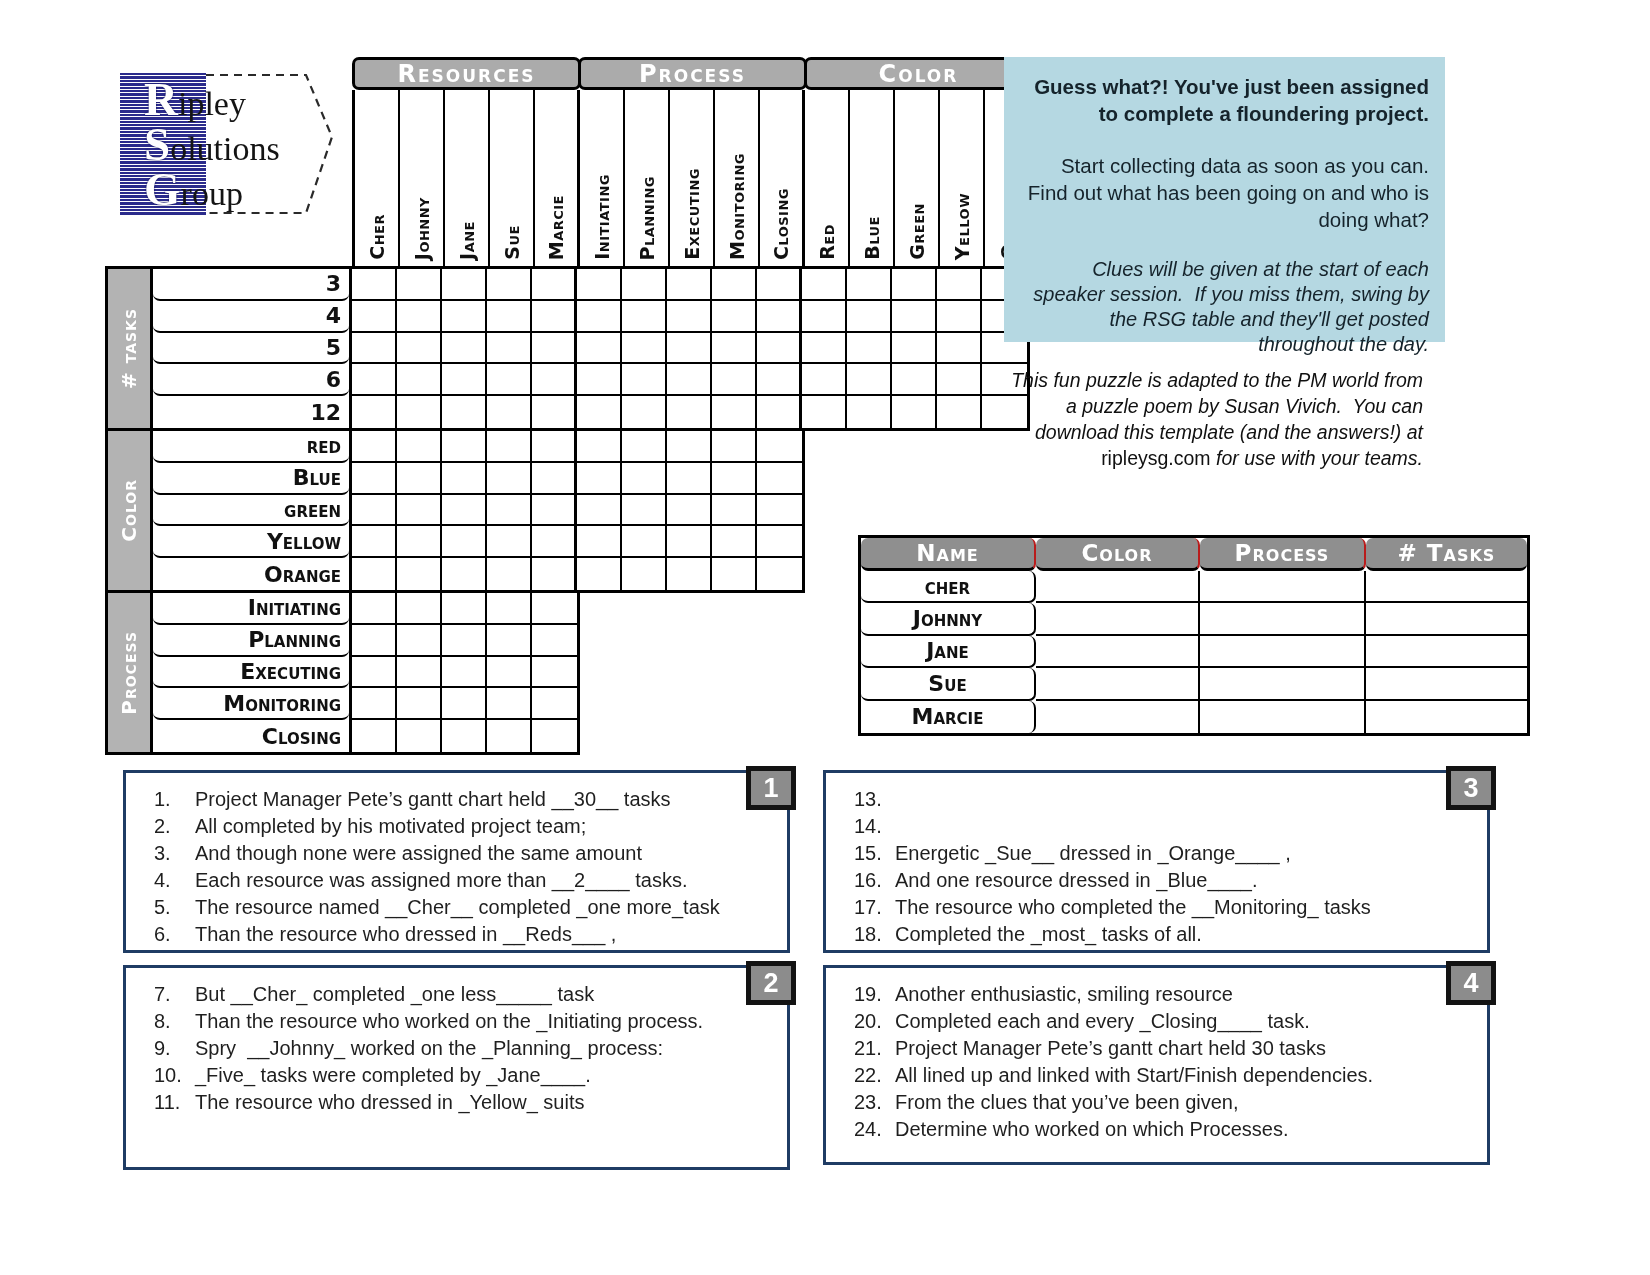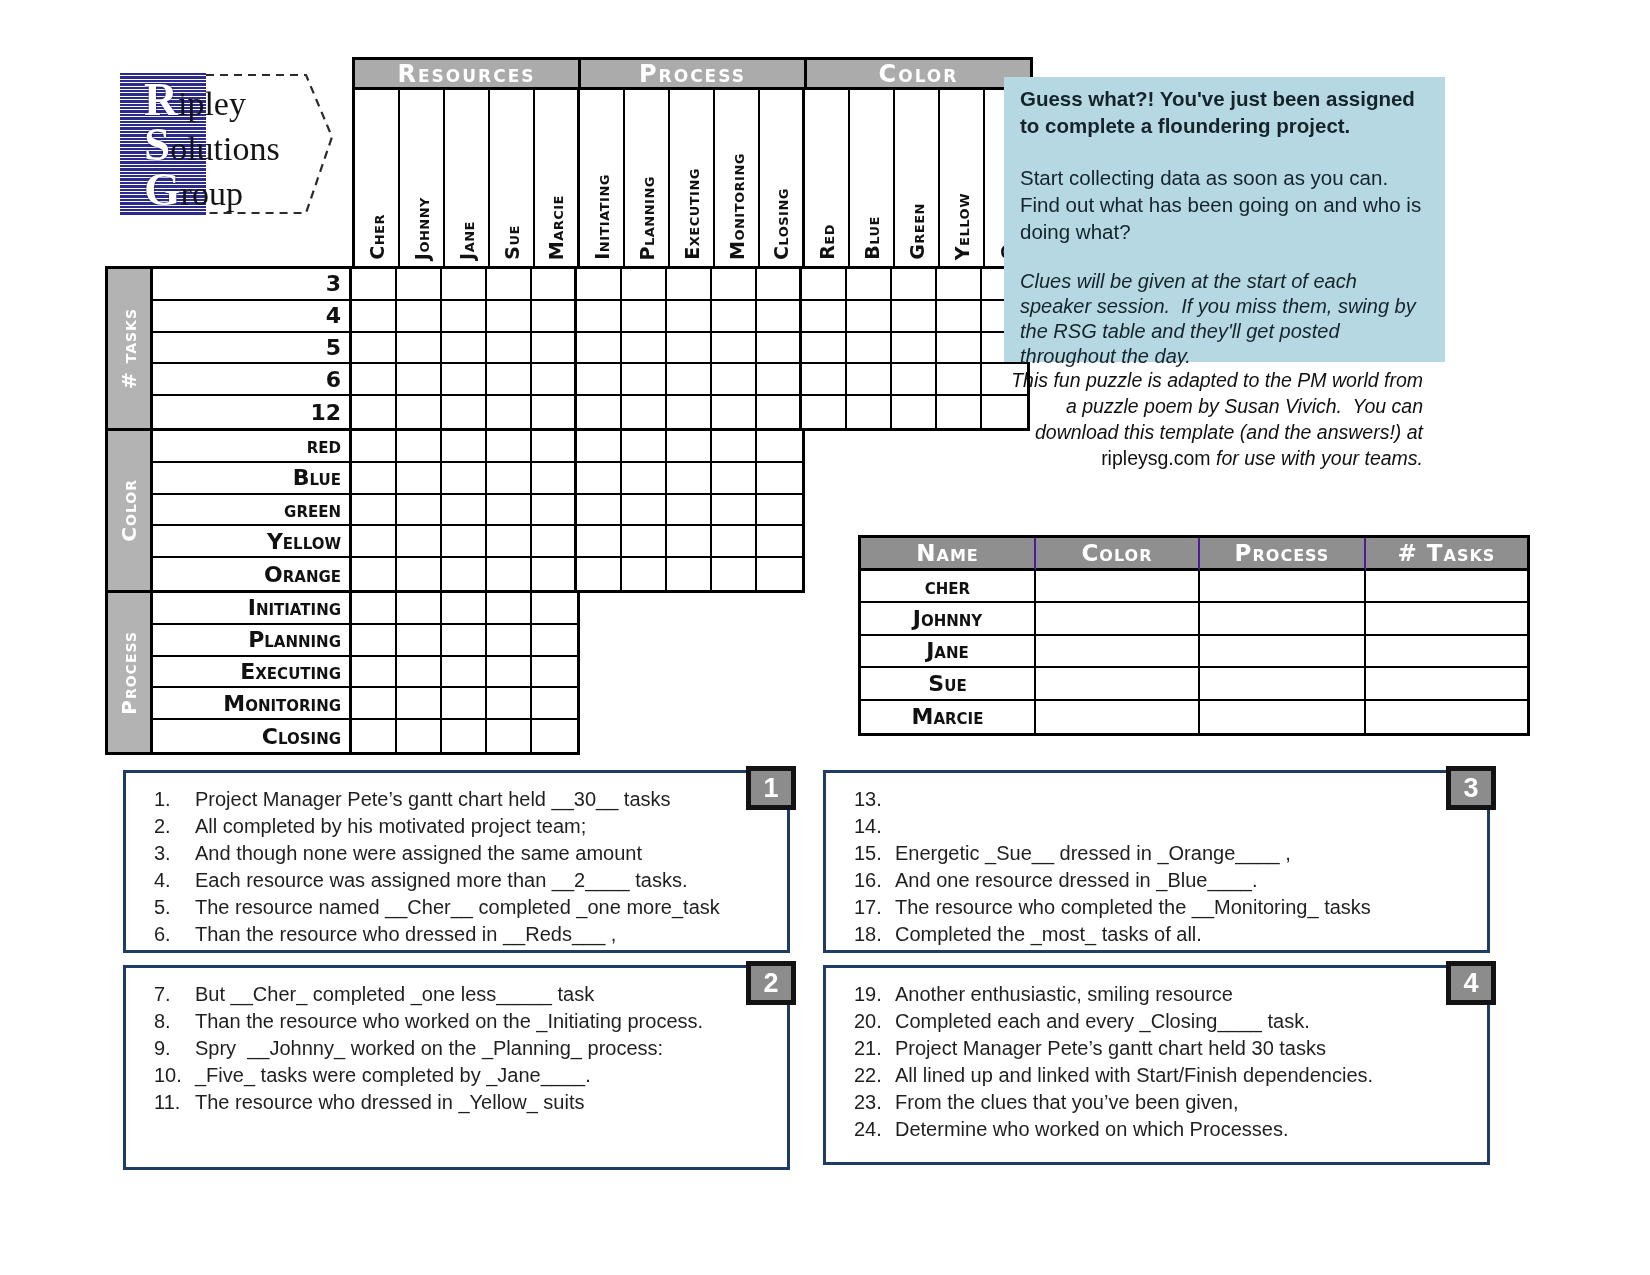--- a/index.html
+++ b/index.html
@@ -1,20 +1,20 @@
 <!DOCTYPE html>
 <html><head>
 <meta charset="utf-8">
 <style>
   html,body{margin:0;padding:0;}
   body{
     width:1650px;height:1275px;position:relative;background:#fff;
     font-family:"Liberation Sans",sans-serif;color:#111;overflow:hidden;
   }
-  .gfont{font-family:"DejaVu Sans","Liberation Sans",sans-serif;font-weight:700;font-variant:small-caps;}
+  .gfont{font-family:"DejaVu Sans","Liberation Sans",sans-serif;font-weight:700;font-variant:small-caps;border-radius:7px;}
 
   
   #logo{position:absolute;left:120px;top:73px;width:215px;height:142px;}
   #logo .stripes{position:absolute;left:0;top:0;width:86px;height:142px;
     background:repeating-linear-gradient(to bottom,#2b2b8c 0 2.4px,#ffffff 2.4px 3.4px);}
   #logo svg{position:absolute;left:0;top:0;}
   #logo .lines{position:absolute;left:24px;top:4px;white-space:nowrap;}
   .logo-line{height:45px;line-height:45px;font-family:"Liberation Serif",serif;}
   .logo-line .ini{font-size:47px;font-weight:700;color:#fff;text-shadow:0 0 2px #00004a;}
   .logo-line .rest{font-size:34px;color:#141414;}
@@ -47,36 +47,36 @@
   .label-cell.lastr{border-bottom:none;}
   .cells{height:165px;box-sizing:border-box;border:3px solid #000;border-left:none;background:#fff;
     display:grid;grid-auto-rows:1fr;}
   .cell{box-sizing:border-box;border-right:2px solid #000;border-bottom:2px solid #000;}
   .cell.thickr{border-right-width:3px;}
   .cell.lastc{border-right:none;}
   .cell.lastr{border-bottom:none;}
 
   
   #infobox{position:absolute;left:1004px;top:57px;width:441px;height:285px;box-sizing:border-box;
-    padding:8px 16px;text-align:left;color:#15232b;margin-top:20px;}
+    padding:16px 16px;text-align:right;color:#15232b;}
   #infobox .head{font-weight:700;font-size:20.5px;line-height:27px;white-space:pre-wrap;}
   #infobox .body{font-size:20.5px;line-height:27px;margin-top:25px;white-space:pre-wrap;}
   #infobox .note{font-style:italic;font-size:20px;line-height:25px;margin-top:24px;white-space:pre-wrap;}
 
   
   #credit{position:absolute;left:1008px;top:367px;width:415px;text-align:right;
     font-size:19.5px;line-height:26px;color:#101010;white-space:pre-wrap;}
   #credit .it{font-style:italic;}
 
   
   #answer{position:absolute;left:858px;top:535px;width:672px;box-sizing:border-box;
     border:3px solid #000;background:#fff;}
   #answer-grid{display:grid;grid-template-columns:175px 164px 166px 1fr;}
   .ahead{height:33px;box-sizing:border-box;background:#8f8f8f;color:#fff;
-    border-right:2px solid #4c1d95;border-bottom:3px solid #000;
+    border-right:2px solid #b91c1c;border-bottom:3px solid #000;
     display:flex;align-items:center;justify-content:center;font-size:23px;letter-spacing:1px;}
   .acell{height:32.4px;box-sizing:border-box;border-right:2px solid #000;border-bottom:2px solid #000;
     display:flex;align-items:center;justify-content:center;font-size:22px;}
   .acell.lastcol,.ahead.lastcol{border-right:none;}
   .acell.lastrow{border-bottom:none;}
 
   
   .cluebox{position:absolute;box-sizing:border-box;border:3px solid #1f3c64;background:#fff;
     padding:13px 8px 8px 28px;}
   #box1{left:123px;top:770px;width:667px;height:183px;}

